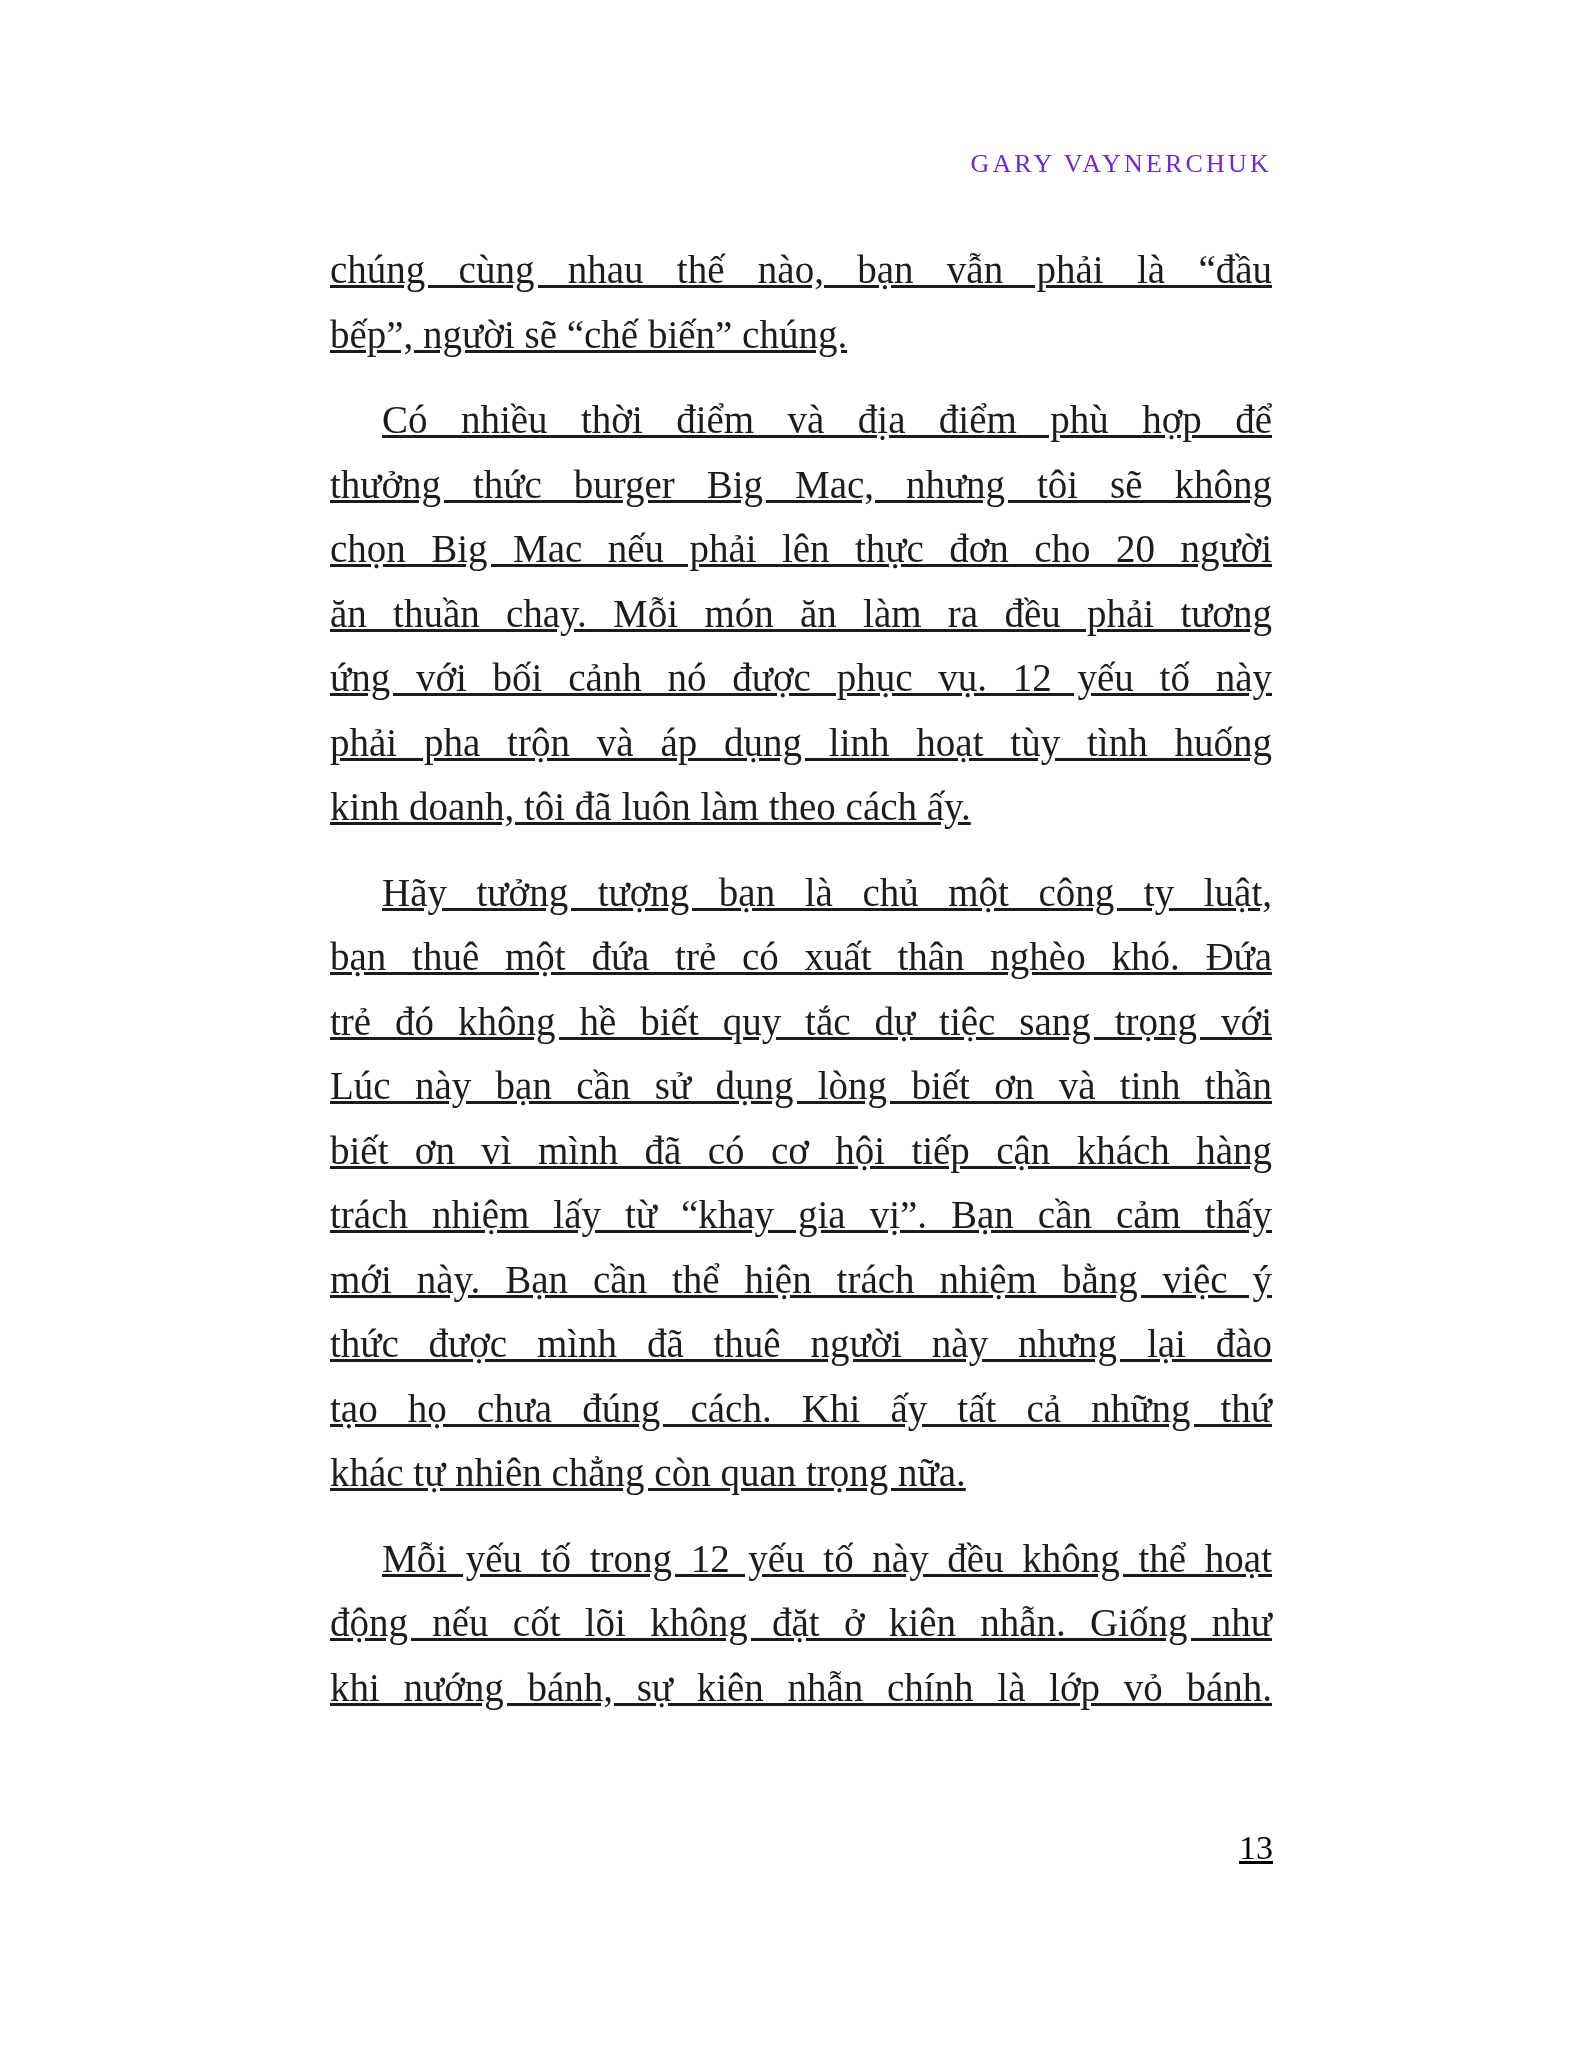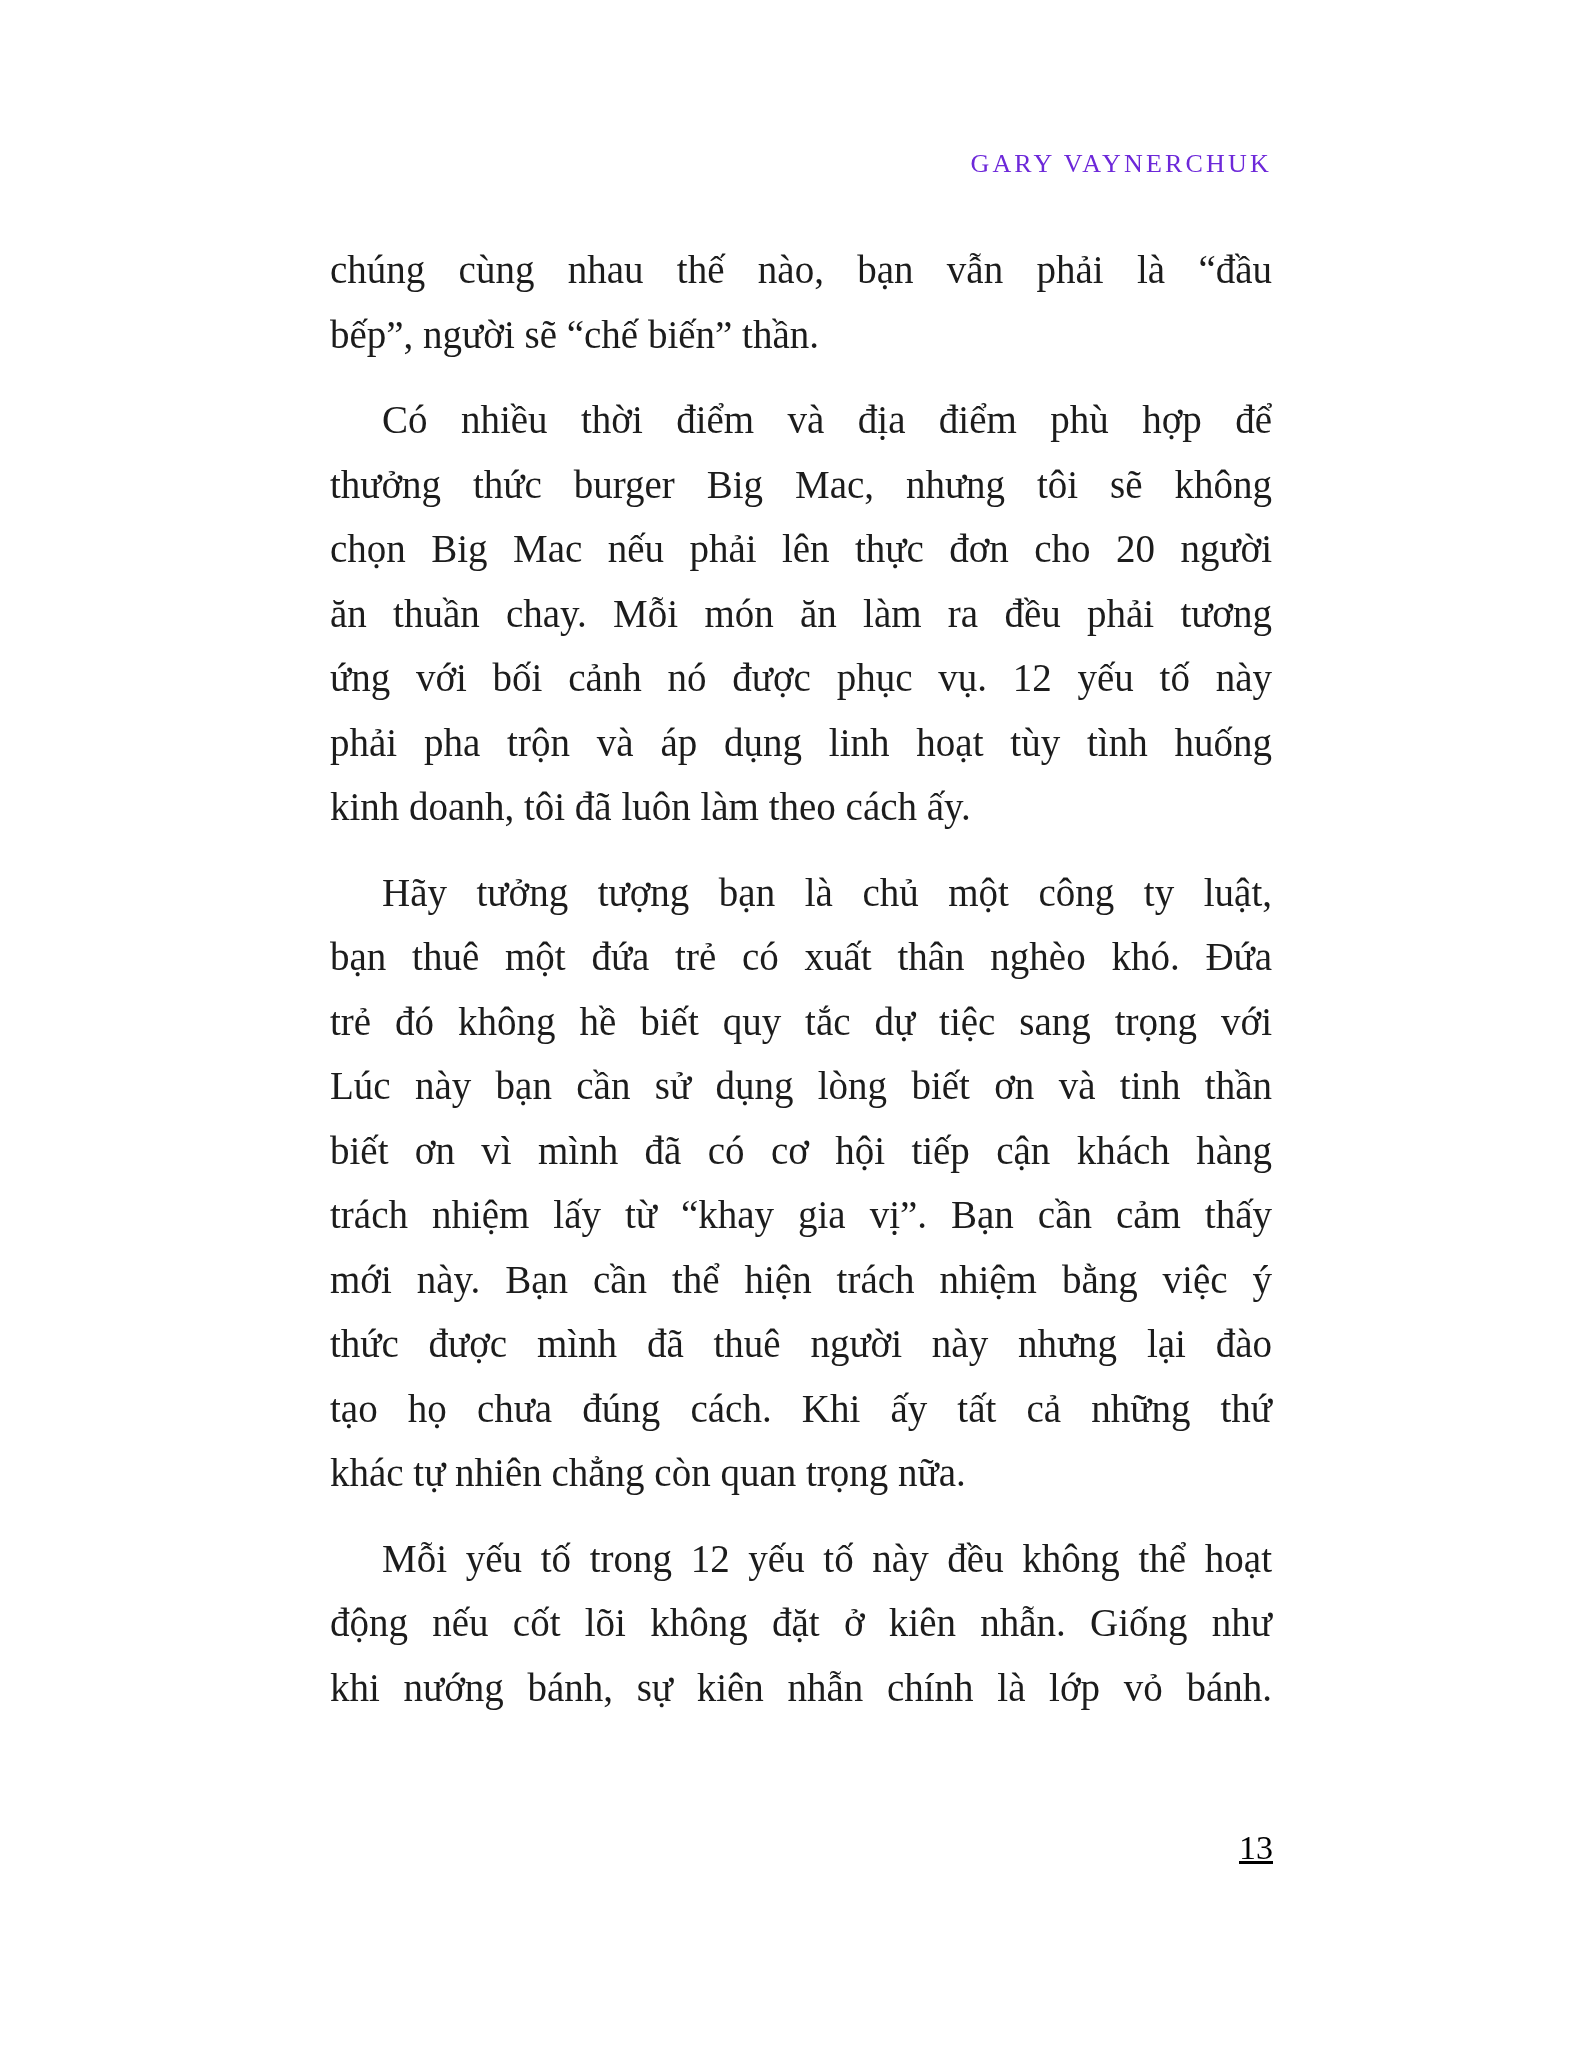--- a/index.html
+++ b/index.html
@@ -25,20 +25,21 @@
     color: #6d28d9;
     white-space: nowrap;
   }
   .text-block {
     position: absolute;
     left: 330px;
     top: 238px;
     width: 942px;
     font-size: 39px;
     line-height: 64.5px;
+    text-decoration: underline;
   }
   .para {
     margin: 0 0 21px 0;
   }
   .line {
     display: block;
     text-align: justify;
     text-align-last: justify;
     white-space: nowrap;
     height: 64.5px;
@@ -67,21 +68,21 @@
 <body>
 
 <div>
 
   <div class="running-head">GARY VAYNERCHUK</div>
 
   <div class="text-block">
 
     <p class="para">
       <span class="line">chúng cùng nhau thế nào, bạn vẫn phải là “đầu</span>
-      <span class="line last">bếp”, người sẽ “chế biến” thần.</span>
+      <span class="line last">bếp”, người sẽ “chế biến” chúng.</span>
     </p>
 
     <p class="para">
       <span class="line indent">Có nhiều thời điểm và địa điểm phù hợp để</span>
       <span class="line">thưởng thức burger Big Mac, nhưng tôi sẽ không</span>
       <span class="line">chọn Big Mac nếu phải lên thực đơn cho 20 người</span>
       <span class="line">ăn thuần chay. Mỗi món ăn làm ra đều phải tương</span>
       <span class="line">ứng với bối cảnh nó được phục vụ. 12 yếu tố này</span>
       <span class="line">phải pha trộn và áp dụng linh hoạt tùy tình huống</span>
       <span class="line last">kinh doanh, tôi đã luôn làm theo cách ấy.</span>

